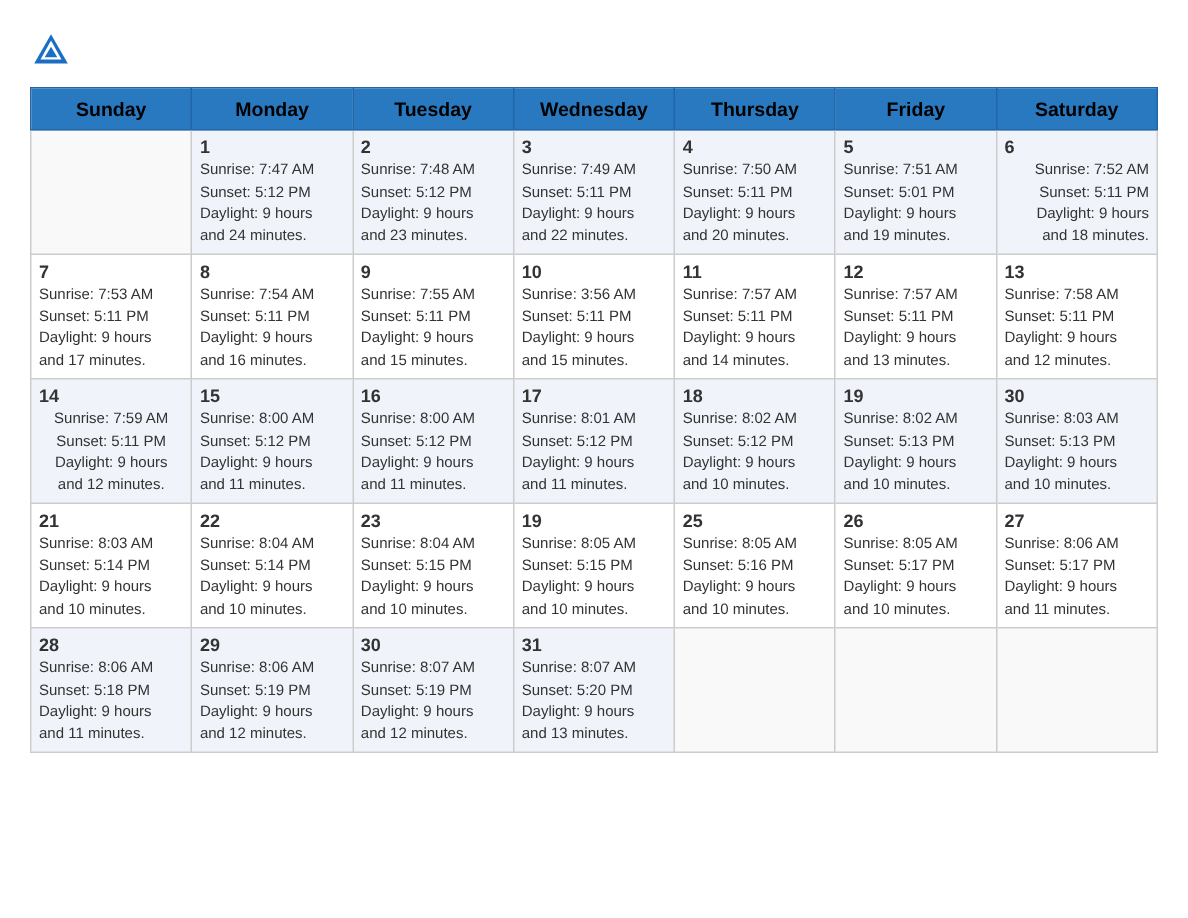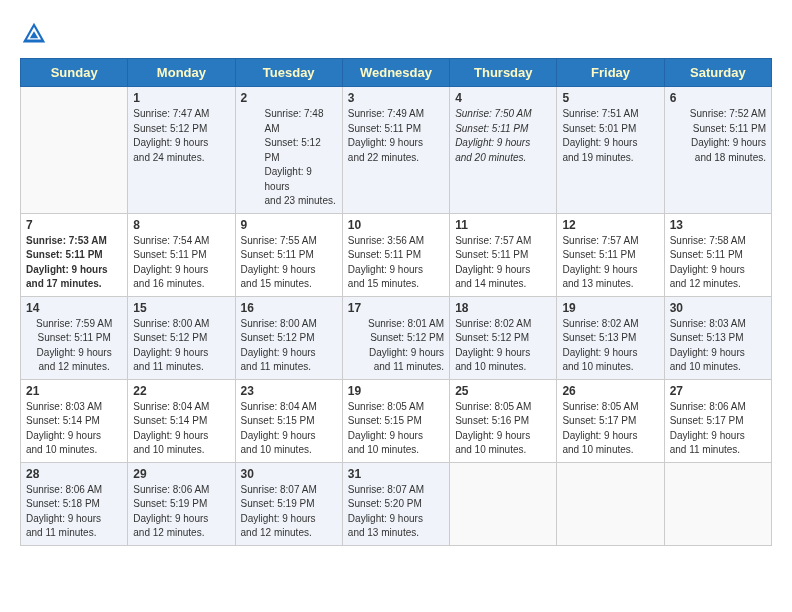--- a/index.html
+++ b/index.html
@@ -44,21 +44,21 @@
       font-size: 15px;
       color: #555;
     }
     .calendar {
       width: 100%;
       border-collapse: collapse;
       border: 1px solid #ccc;
     }
     .calendar thead tr th {
       background-color: #2979c0;
-      color: #fef9c3;
+      color: #000000;
       font-size: 13px;
       font-weight: bold;
       padding: 6px 4px;
       text-align: center;
       border: 1px solid #2265a8;
     }
     .calendar tbody tr td {
       vertical-align: top;
       border: 1px solid #ccc;
       padding: 4px 5px;
@@ -126,35 +126,35 @@
         <td class="empty-cell"></td>
         <td>
           <span class="day-number">1</span>
           <div class="day-info" style="white-space: pre-line;">Sunrise: 7:47 AM
 Sunset: 5:12 PM
 Daylight: 9 hours
 and 24 minutes.</div>
         </td>
         <td>
           <span class="day-number">2</span>
-          <div class="day-info" style="white-space: pre-line; margin-left: 24px;">Sunrise: 7:48 AM
+          <div class="day-info" style="white-space: pre-line;">Sunrise: 7:48 AM
 Sunset: 5:12 PM
 Daylight: 9 hours
 and 23 minutes.</div>
         </td>
         <td>
           <span class="day-number">3</span>
           <div class="day-info" style="white-space: pre-line;">Sunrise: 7:49 AM
 Sunset: 5:11 PM
 Daylight: 9 hours
 and 22 minutes.</div>
         </td>
         <td>
           <span class="day-number">4</span>
-          <div class="day-info" style="white-space: pre-line; font-style: italic;">Sunrise: 7:50 AM
+          <div class="day-info" style="white-space: pre-line;">Sunrise: 7:50 AM
 Sunset: 5:11 PM
 Daylight: 9 hours
 and 20 minutes.</div>
         </td>
         <td>
           <span class="day-number">5</span>
           <div class="day-info" style="white-space: pre-line;">Sunrise: 7:51 AM
 Sunset: 5:01 PM
 Daylight: 9 hours
 and 19 minutes.</div>
@@ -163,21 +163,21 @@
           <span class="day-number">6</span>
           <div class="day-info" style="white-space: pre-line; text-align: right;">Sunrise: 7:52 AM
 Sunset: 5:11 PM
 Daylight: 9 hours
 and 18 minutes.</div>
         </td>
       </tr>
       <tr>
         <td>
           <span class="day-number">7</span>
-          <div class="day-info" style="white-space: pre-line; font-weight: bold;">Sunrise: 7:53 AM
+          <div class="day-info" style="white-space: pre-line;">Sunrise: 7:53 AM
 Sunset: 5:11 PM
 Daylight: 9 hours
 and 17 minutes.</div>
         </td>
         <td>
           <span class="day-number">8</span>
           <div class="day-info" style="white-space: pre-line;">Sunrise: 7:54 AM
 Sunset: 5:11 PM
 Daylight: 9 hours
 and 16 minutes.</div>
@@ -235,21 +235,21 @@
         </td>
         <td>
           <span class="day-number">16</span>
           <div class="day-info" style="white-space: pre-line;">Sunrise: 8:00 AM
 Sunset: 5:12 PM
 Daylight: 9 hours
 and 11 minutes.</div>
         </td>
         <td>
           <span class="day-number">17</span>
-          <div class="day-info" style="white-space: pre-line; text-align: right;">Sunrise: 8:01 AM
+          <div class="day-info" style="white-space: pre-line;">Sunrise: 8:01 AM
 Sunset: 5:12 PM
 Daylight: 9 hours
 and 11 minutes.</div>
         </td>
         <td>
           <span class="day-number">18</span>
           <div class="day-info" style="white-space: pre-line;">Sunrise: 8:02 AM
 Sunset: 5:12 PM
 Daylight: 9 hours
 and 10 minutes.</div>

